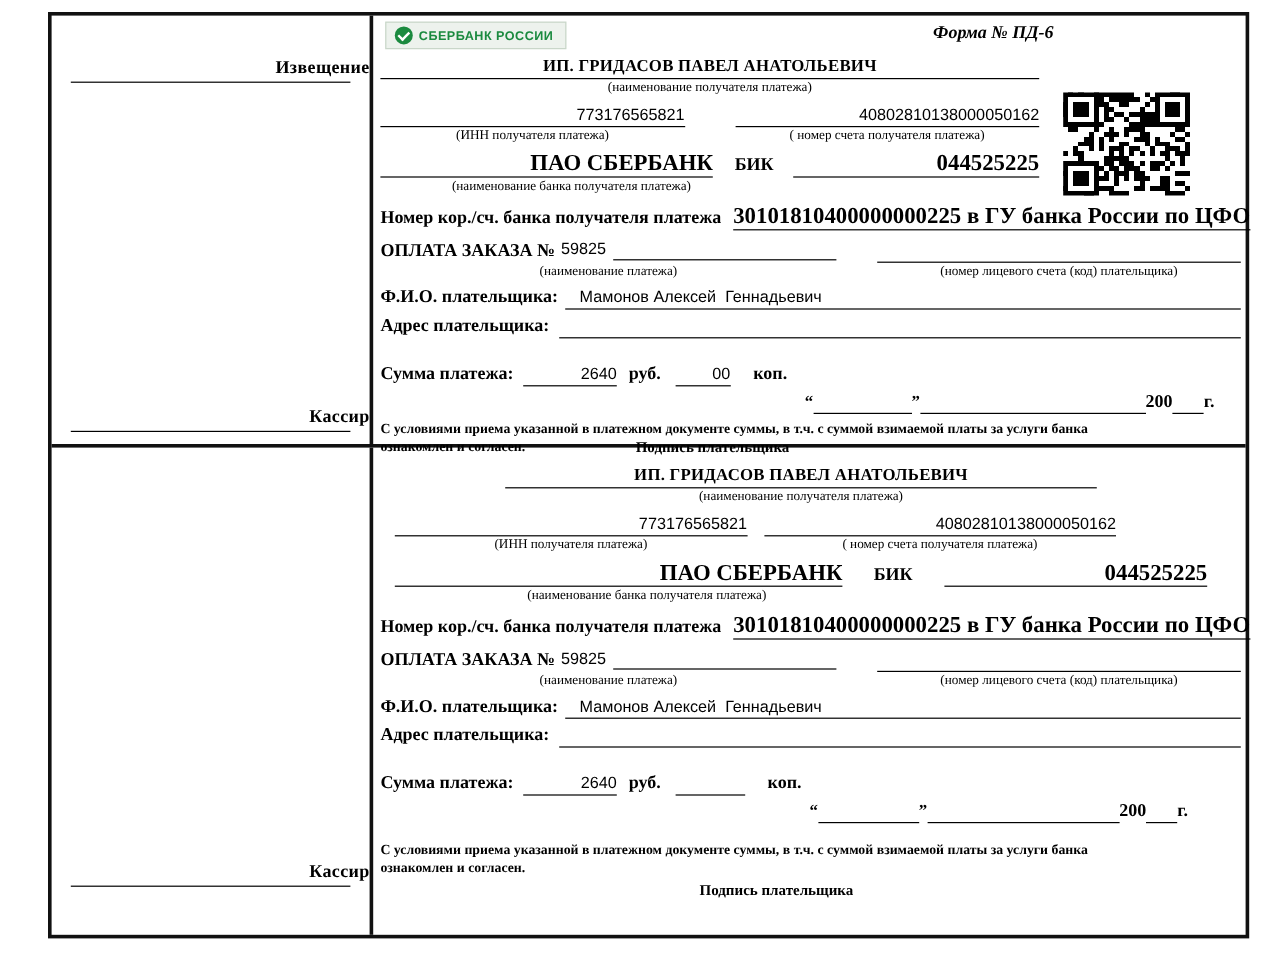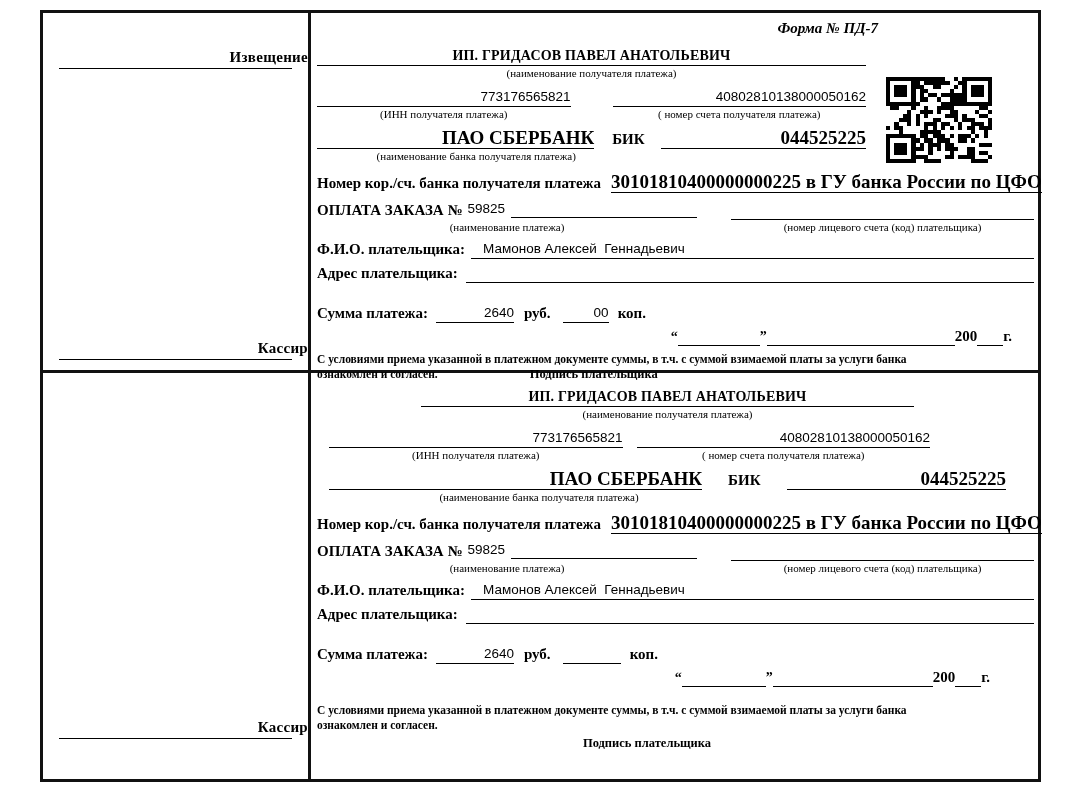--- a/index.html
+++ b/index.html
@@ -65,21 +65,21 @@
 
   .payer-row{margin-top:5px;}
   .fillval{flex:1;border-bottom:1px solid #000;text-align:left;padding-left:12px;margin-left:6px;}
   .addr-row{margin-top:4px;}
   .addr-row .fill{margin-left:8px;}
   .amount-row{margin-top:4px;}
   .rub-f{width:78px;margin-left:8px;}
   .rub-lbl{margin:16px 12px 0 10px;}
   .kop-f{width:46px;}
   .kop-f.empty{width:58px;}
-  .kop-lbl{margin-left:9px;}
+  .kop-lbl{margin-left:19px;}
 
   .date-row{justify-content:flex-end;margin-top:3px;margin-right:22px;}
   .date-row .q{font-weight:bold;font-size:14px;line-height:18px;}
   .dline{border-bottom:1px solid #000;align-self:flex-end;height:17px;flex:none;}
   .d1{width:82px;}
   .d2{width:188px;}
   .d3{width:26px;}
   .date2{margin-right:44px;}
   .date2 .d1{width:84px;}
   .date2 .d2{width:160px;}
@@ -360,21 +360,25 @@
             <rect x="2" y="2" width="3" height="3" fill="#000"></rect>
             <rect x="18" y="0" width="7" height="7" fill="#000"></rect>
             <rect x="19" y="1" width="5" height="5" fill="#fff"></rect>
             <rect x="20" y="2" width="3" height="3" fill="#000"></rect>
             <rect x="0" y="14" width="7" height="7" fill="#000"></rect>
             <rect x="1" y="15" width="5" height="5" fill="#fff"></rect>
             <rect x="2" y="16" width="3" height="3" fill="#000"></rect>
           </svg></div>
 
       <div class="row header-row">
-        <div class="form-number">Форма № ПД-7</div>
+        <div class="logo">
+          <span class="logo-mark"></span>
+          <span class="logo-text">СБЕРБАНК РОССИИ</span>
+        </div>
+        <div class="form-number">Форма № ПД-6</div>
       </div>
 
       <div class="constrain1">
         <div class="recipient">ИП. ГРИДАСОВ ПАВЕЛ АНАТОЛЬЕВИЧ</div>
         <div class="cap">(наименование получателя платежа)</div>
 
         <div class="row two-col">
           <div class="field col"><span class="val-sans">773176565821</span></div>
           <div class="field col"><span class="val-sans">40802810138000050162</span></div>
         </div>

